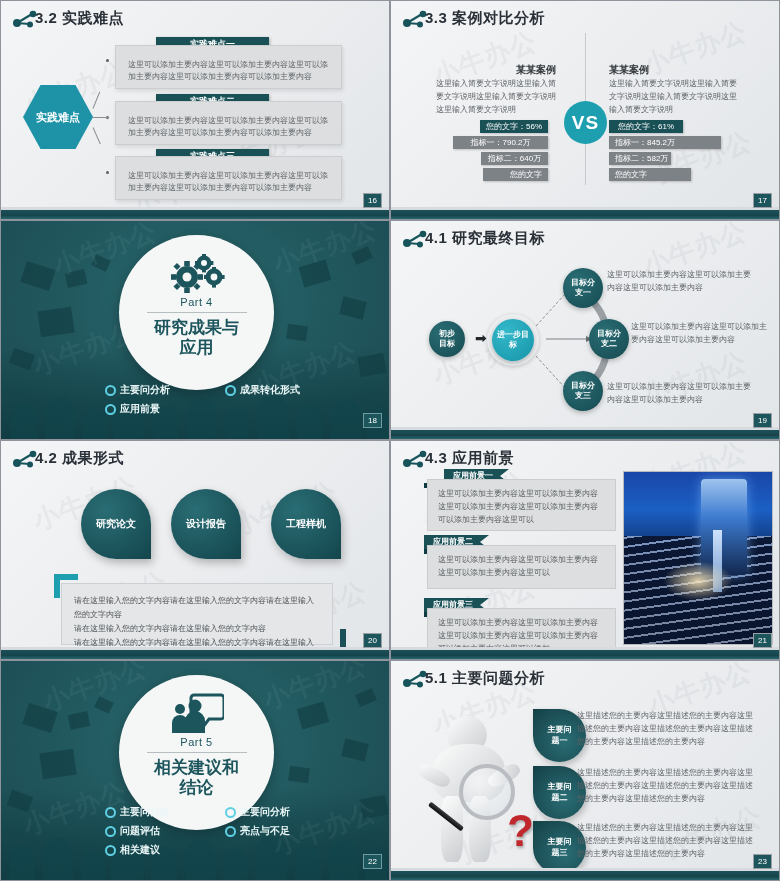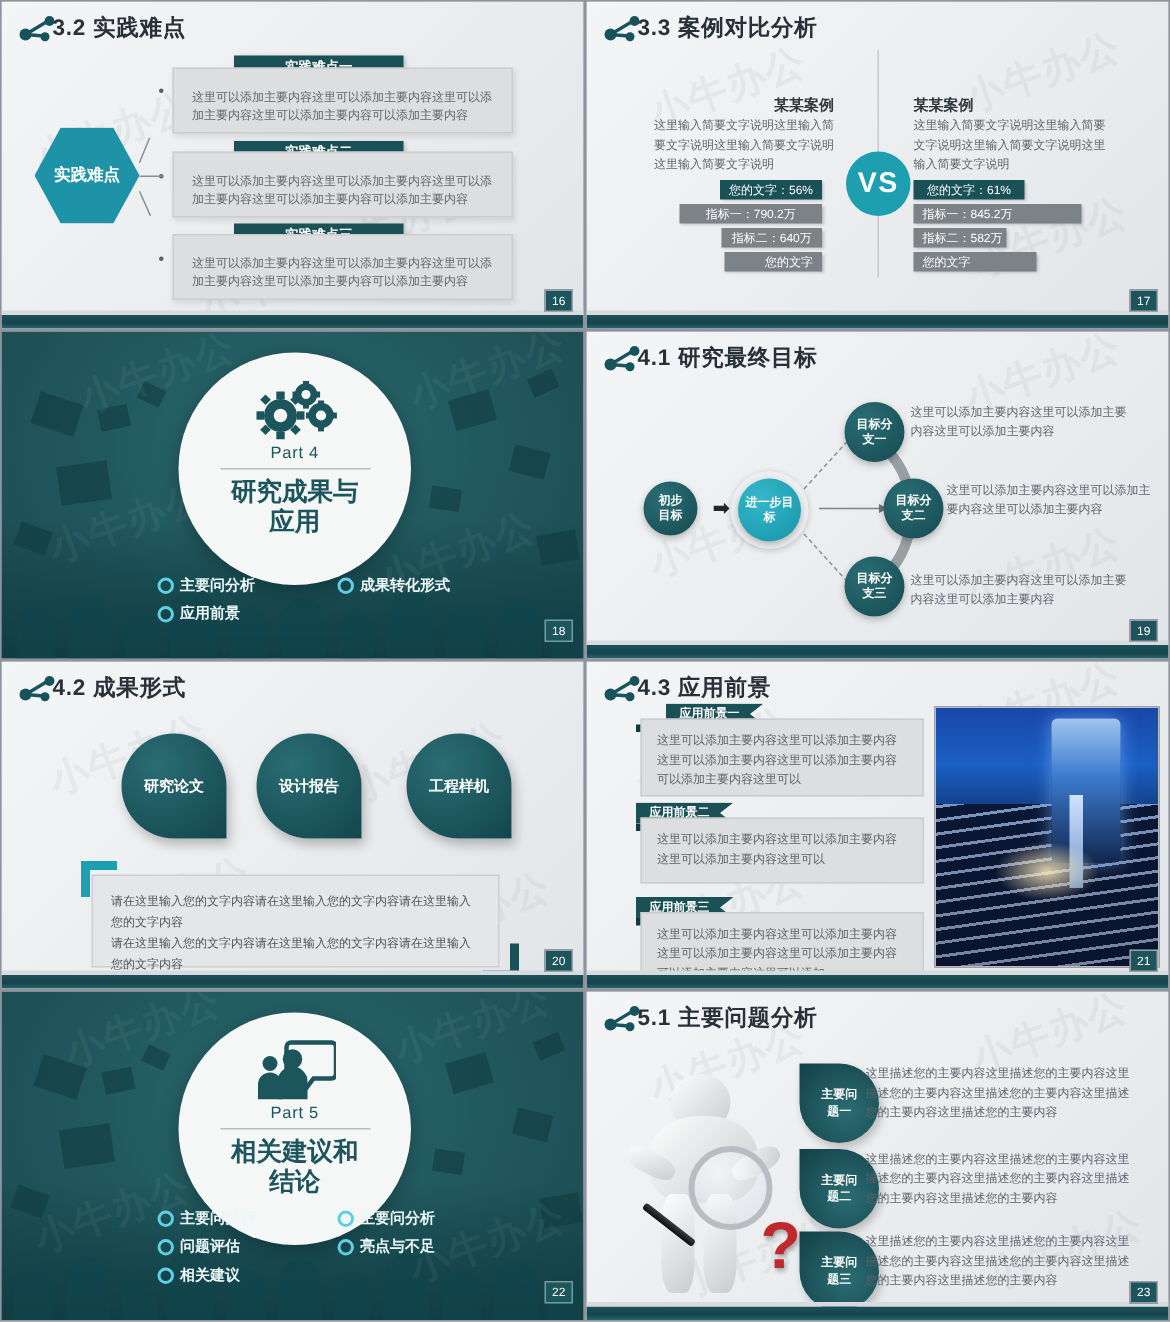--- a/index.html
+++ b/index.html
@@ -350,20 +350,21 @@
     <div class="sTitle">4.2 成果形式</div>
 
     <div class="drop" style="left:80px;top:48px;">研究论文</div>
     <div class="drop" style="left:270px;top:48px;">工程样机</div>
     <div class="drop" style="left:170px;top:48px;">设计报告</div>
 
     <div class="brL"></div>
     <div class="txtBox">
       <div style="padding:10px 12px;">
         <p>请在这里输入您的文字内容请在这里输入您的文字内容请在这里输入您的文字内容</p>
+        <p>请在这里输入您的文字内容请在这里输入您的文字内容</p>
         <p>请在这里输入您的文字内容请在这里输入您的文字内容请在这里输入您的文字内容</p>
       </div>
     </div>
     <div class="brR"></div>
 
     <div class="foot"></div>
     <div class="pg">20</div>
   </div>
 
   <div class="slide light">

